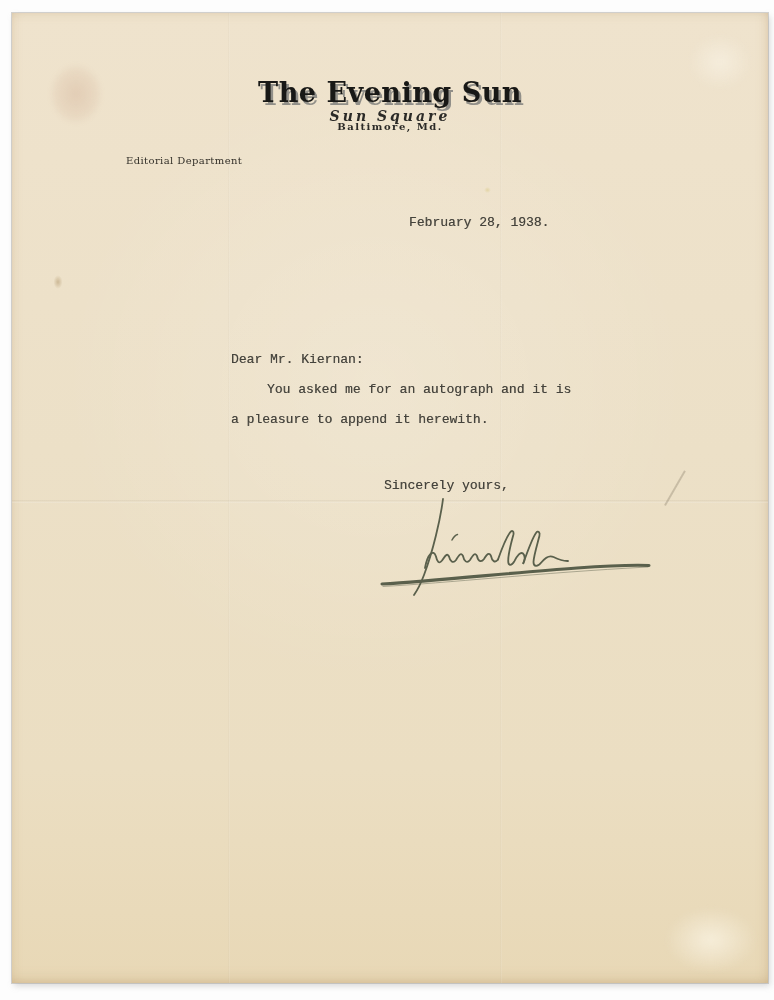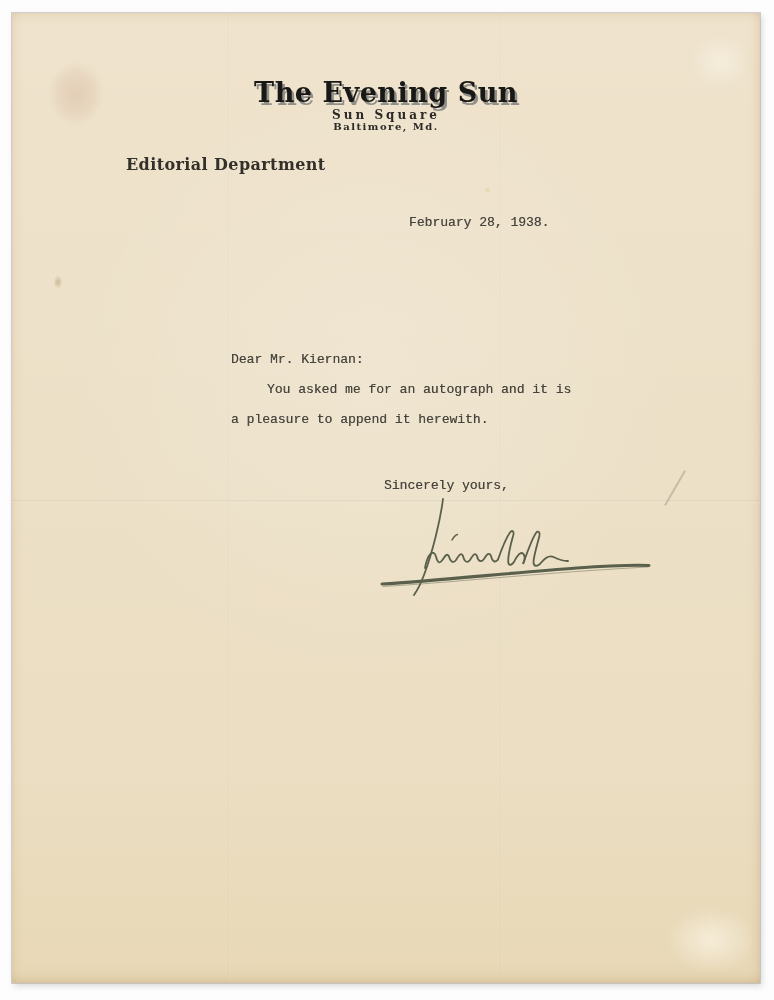--- a/index.html
+++ b/index.html
@@ -17,20 +17,21 @@
     background:
       radial-gradient(ellipse 60% 45% at 48% 38%, rgba(255,255,255,0.16), rgba(255,255,255,0) 70%),
       linear-gradient(180deg,#efe3cd 0%, #ece0c7 45%, #ebdec2 78%, #e8d8b6 100%);
     box-shadow:
       0 0 0 1px rgba(160,158,152,0.45),
       2px 3px 6px rgba(150,150,150,0.35),
       inset -8px 0 14px -10px rgba(170,135,85,0.35),
       inset 8px 0 14px -11px rgba(170,135,85,0.25),
       inset 0 8px 14px -11px rgba(170,135,85,0.28),
       inset 0 -10px 16px -11px rgba(165,125,75,0.4);
+    padding-left: 8px;
   }
   
   .crease-h{
     position:absolute;left:0;top:487px;width:100%;height:3px;
     background:linear-gradient(180deg, rgba(130,110,75,0.10), rgba(255,255,255,0.22));
   }
   .crease-v{
     position:absolute;top:0;bottom:0;width:2px;
     background:linear-gradient(90deg, rgba(130,110,75,0.06), rgba(255,255,255,0.14));
   }
@@ -76,34 +77,34 @@
     font-weight:bold;
     font-size:27px;
     letter-spacing:0.5px;
     color:#181816;
     text-shadow:2.5px 2.5px 0 rgba(128,128,124,0.85);
   }
   .lh-sub1{
     position:absolute;left:0;top:95px;width:100%;
     text-align:center;
     font-family:"DejaVu Serif", serif;
-    font-weight:bold;font-size:12px;
-    letter-spacing:3px;color:#2b2a27;
+    font-weight:bold;font-size:14px;
+    letter-spacing:3px;color:#2b2a27;font-style:italic;
   }
   .lh-sub2{
     position:absolute;left:0;top:108px;width:100%;
     text-align:center;
     font-family:"DejaVu Serif", serif;
     font-weight:bold;font-size:10px;
     letter-spacing:1.5px;color:#2b2a27;
   }
   .lh-dept{
     position:absolute;left:114px;top:142px;
     font-family:"DejaVu Serif", serif;
-    font-weight:bold;font-size:16px;
+    font-weight:normal;font-size:10px;
     letter-spacing:0.4px;color:#333029;
   }
   
   .typed{
     position:absolute;
     font-family:"Liberation Mono","DejaVu Sans Mono", monospace;
     font-size:13px;
     color:#45433c;
     white-space:pre;
     text-shadow:0.35px 0 0 rgba(64,62,54,0.55);

